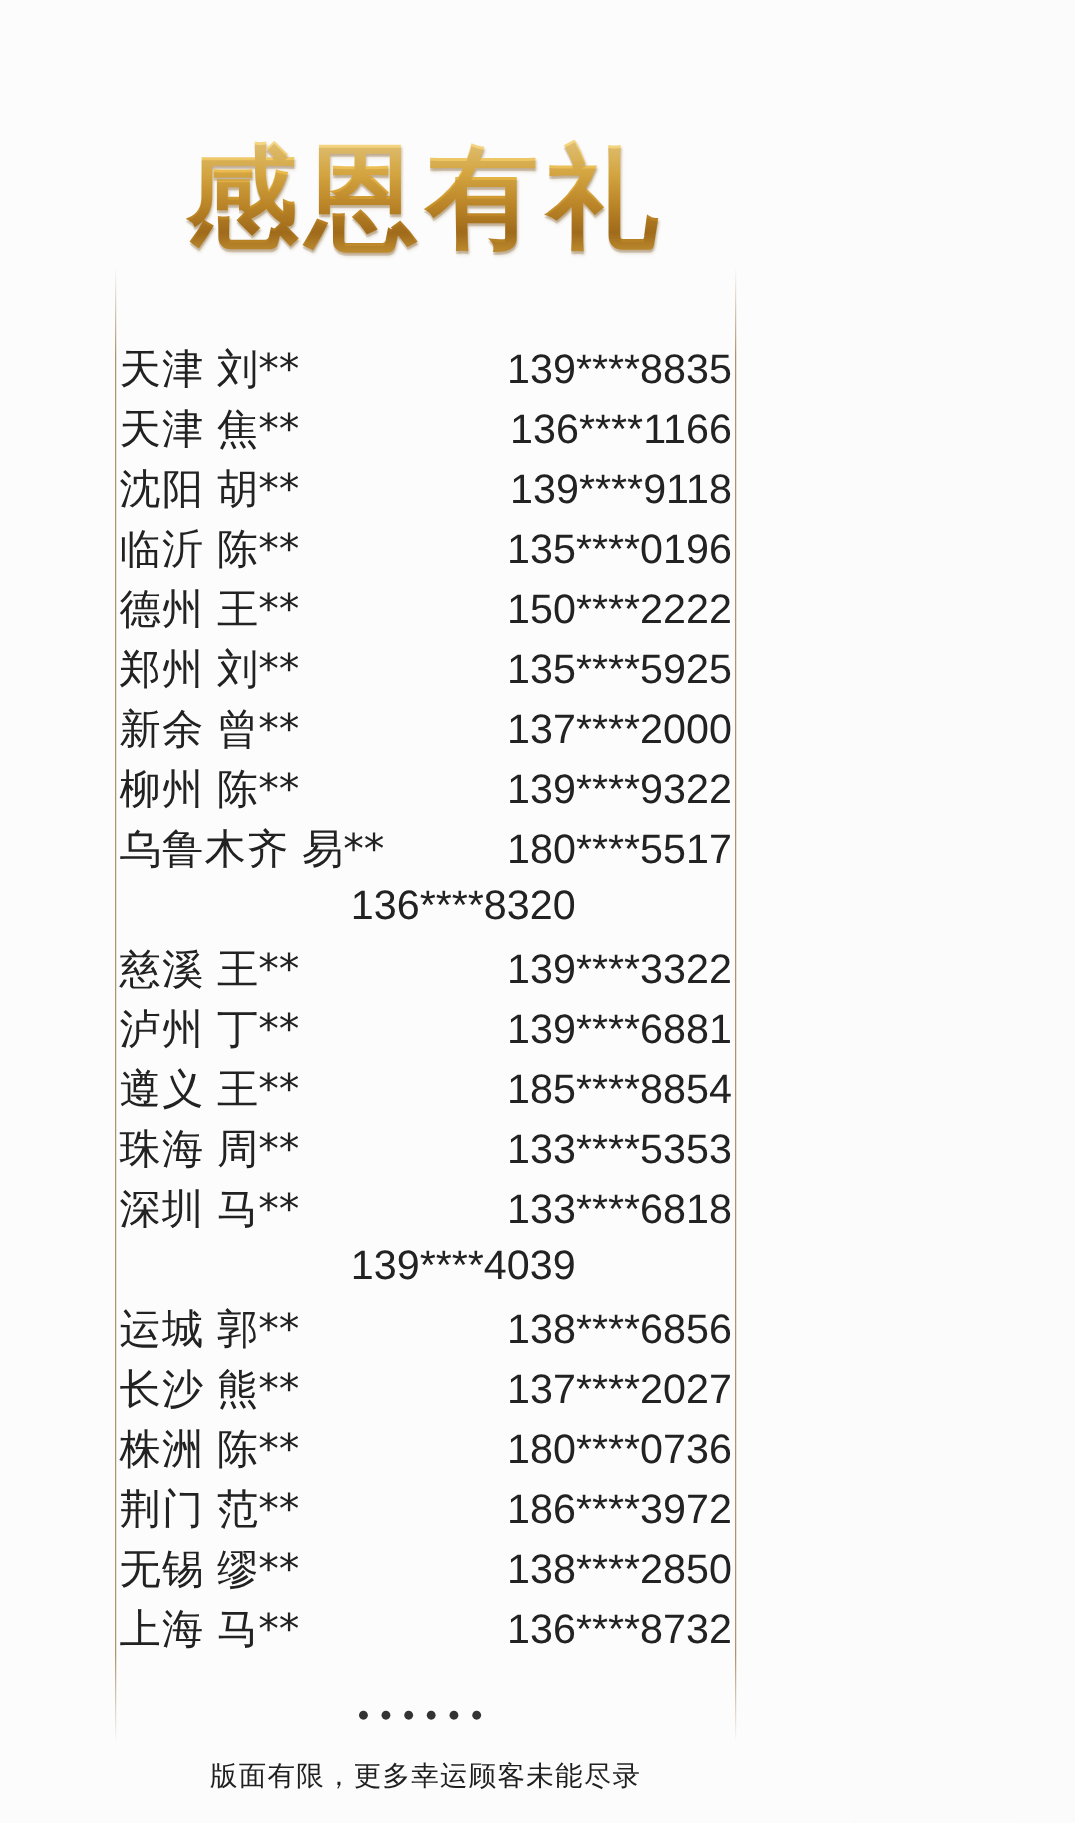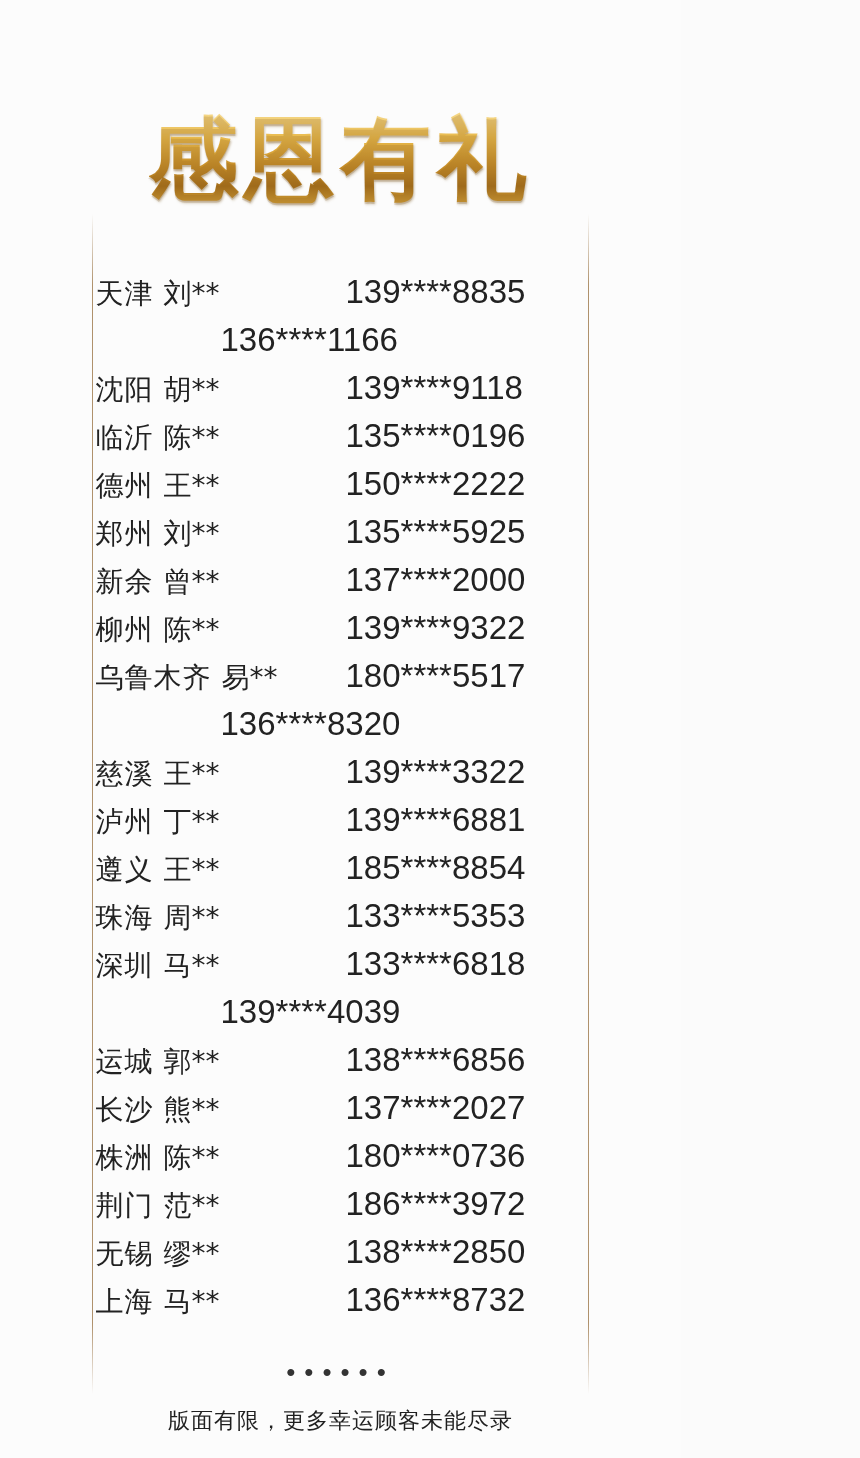--- a/index.html
+++ b/index.html
@@ -61,30 +61,30 @@
   }
   .row {
     display: flex;
     align-items: baseline;
     justify-content: center;
     height: 48px;
   }
   .name {
     width: 250px;
     text-align: left;
-    font-size: 28px;
+    font-size: 33px;
     color: #222222;
     font-family: "DejaVu Sans", "Liberation Sans", sans-serif;
     white-space: nowrap;
   }
   .name .city { letter-spacing: 1px; }
   .name .surname { margin-left: 10px; }
   .phone {
     width: 240px;
-    text-align: left;
+    text-align: right;
     font-size: 33px;
     color: #222222;
     font-family: "Liberation Sans", "DejaVu Sans", sans-serif;
     letter-spacing: 0px;
     white-space: nowrap;
   }
   
   .dots {
     text-align: center;
     margin-top: 34px;
@@ -113,20 +113,21 @@
 
   <div class="rule left"></div>
   <div class="rule right"></div>
 
   <ul class="list" id="winner-list">
       <li class="row">
         <div class="name"><span class="city">天津</span><span class="surname">刘**</span></div>
         <div class="phone">139****8835</div>
       </li>
       <li class="row">
+        <div class="name"><span class="city">天津</span><span class="surname">焦**</span></div>
         <div class="phone">136****1166</div>
       </li>
       <li class="row">
         <div class="name"><span class="city">沈阳</span><span class="surname">胡**</span></div>
         <div class="phone">139****9118</div>
       </li>
       <li class="row">
         <div class="name"><span class="city">临沂</span><span class="surname">陈**</span></div>
         <div class="phone">135****0196</div>
       </li>

